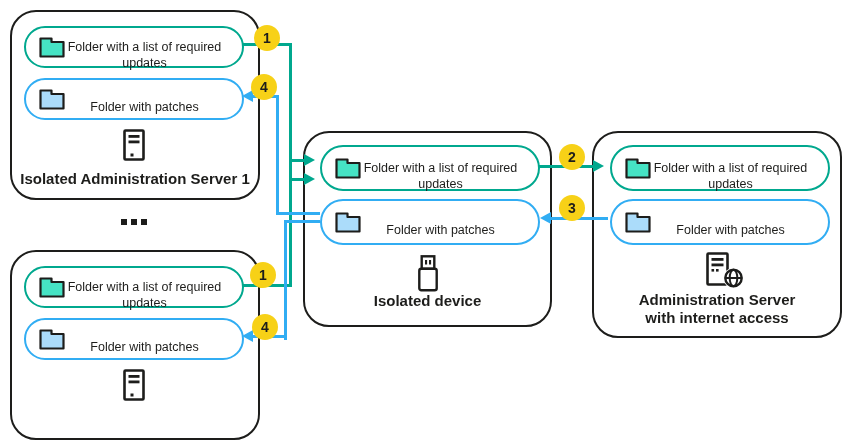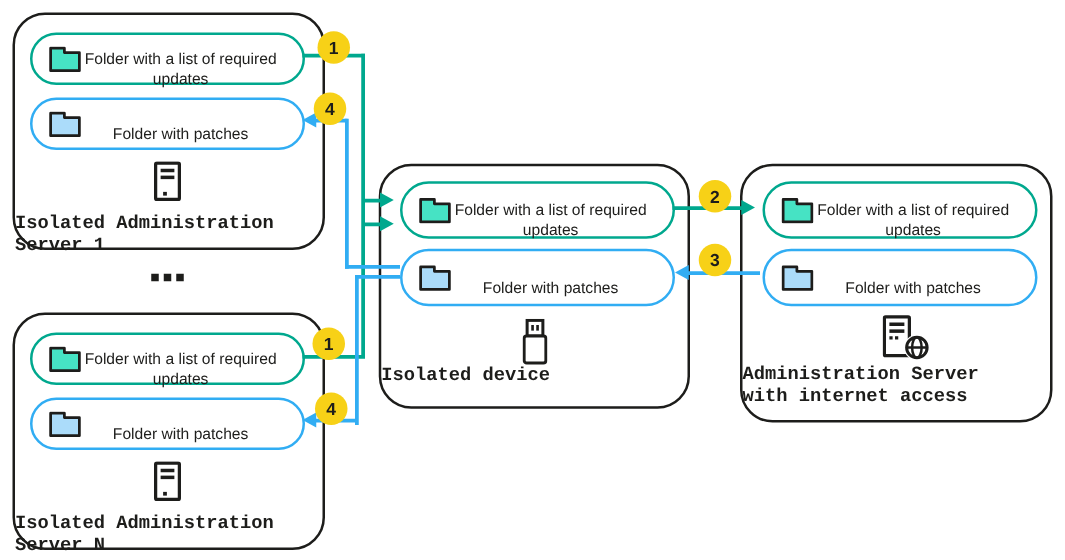--- a/index.html
+++ b/index.html
@@ -18,21 +18,21 @@
 
   
   .box{position:absolute; background:#fff; border:2.2px solid var(--outline); border-radius:26px; z-index:1;}
 
   
   .pill{position:absolute; background:#fff; border-radius:999px; display:flex; align-items:center; padding:0 10px 0 13px; box-sizing:border-box;}
   .pill.updates{border:2px solid var(--updates-accent);}
   .pill.patches{border:2px solid var(--patches-accent);}
   .pill-label{flex:1; text-align:center; font-size:12.5px; line-height:1.3; color:var(--outline); padding-right:8px;margin-top:16px;}
 
-  .box-title{position:absolute; left:0; right:0; text-align:left; font-weight:bold; font-size:15px; color:var(--outline); white-space:pre-line; line-height:1.18;font-family:Liberation Mono, monospace;}
+  .box-title{position:absolute; left:0; right:0; text-align:center; font-weight:bold; font-size:15px; color:var(--outline); white-space:pre-line; line-height:1.18;}
 
   .device-icon{position:absolute;}
 
   
   .hline,.vline{position:absolute; z-index:2;}
   .hline{height:3px;}
   .vline{width:3px;}
   .teal{background:var(--updates-accent);}
   .blue{background:var(--patches-accent);}
 
@@ -112,21 +112,20 @@
         <path d="M1.5 19.5 L1.5 1.5 L12.5 1.5 L12.5 5 L24.5 5 L24.5 19.5 Z" style="fill:var(--patches-folder-fill);stroke:var(--outline)" stroke-width="2.2" stroke-linejoin="round"></path>
       </svg>
       <div class="pill-label">Folder with patches</div>
     </div>
     <svg class="device-icon" style="left:111px;top:117px" width="22" height="32" viewBox="0 0 22 32">
       <rect x="1.5" y="1.5" width="19" height="29" rx="1" style="fill:#fff;stroke:var(--outline)" stroke-width="2.6"></rect>
       <rect x="5.5" y="6" width="11" height="2.8" style="fill:var(--outline)"></rect>
       <rect x="5.5" y="11.5" width="11" height="2.8" style="fill:var(--outline)"></rect>
       <rect x="7.5" y="24.5" width="3" height="3" style="fill:var(--outline)"></rect>
     </svg>
-    <div class="box-title" style="top:158px">Isolated Administration Server N</div>
   </div>
 
   <div class="box" style="left:303px;top:131px;width:245px;height:192px">
     <div class="pill updates" style="left:15px;top:12px;width:220px;height:46px">
       <svg width="26" height="21" viewBox="0 0 26 21">
         <path d="M1.5 19.5 L1.5 1.5 L12.5 1.5 L12.5 5 L24.5 5 L24.5 19.5 Z" style="fill:var(--updates-folder-fill);stroke:var(--outline)" stroke-width="2.2" stroke-linejoin="round"></path>
       </svg>
       <div class="pill-label">Folder with a list of required updates</div>
     </div>
     <div class="pill patches" style="left:15px;top:66px;width:220px;height:46px">

